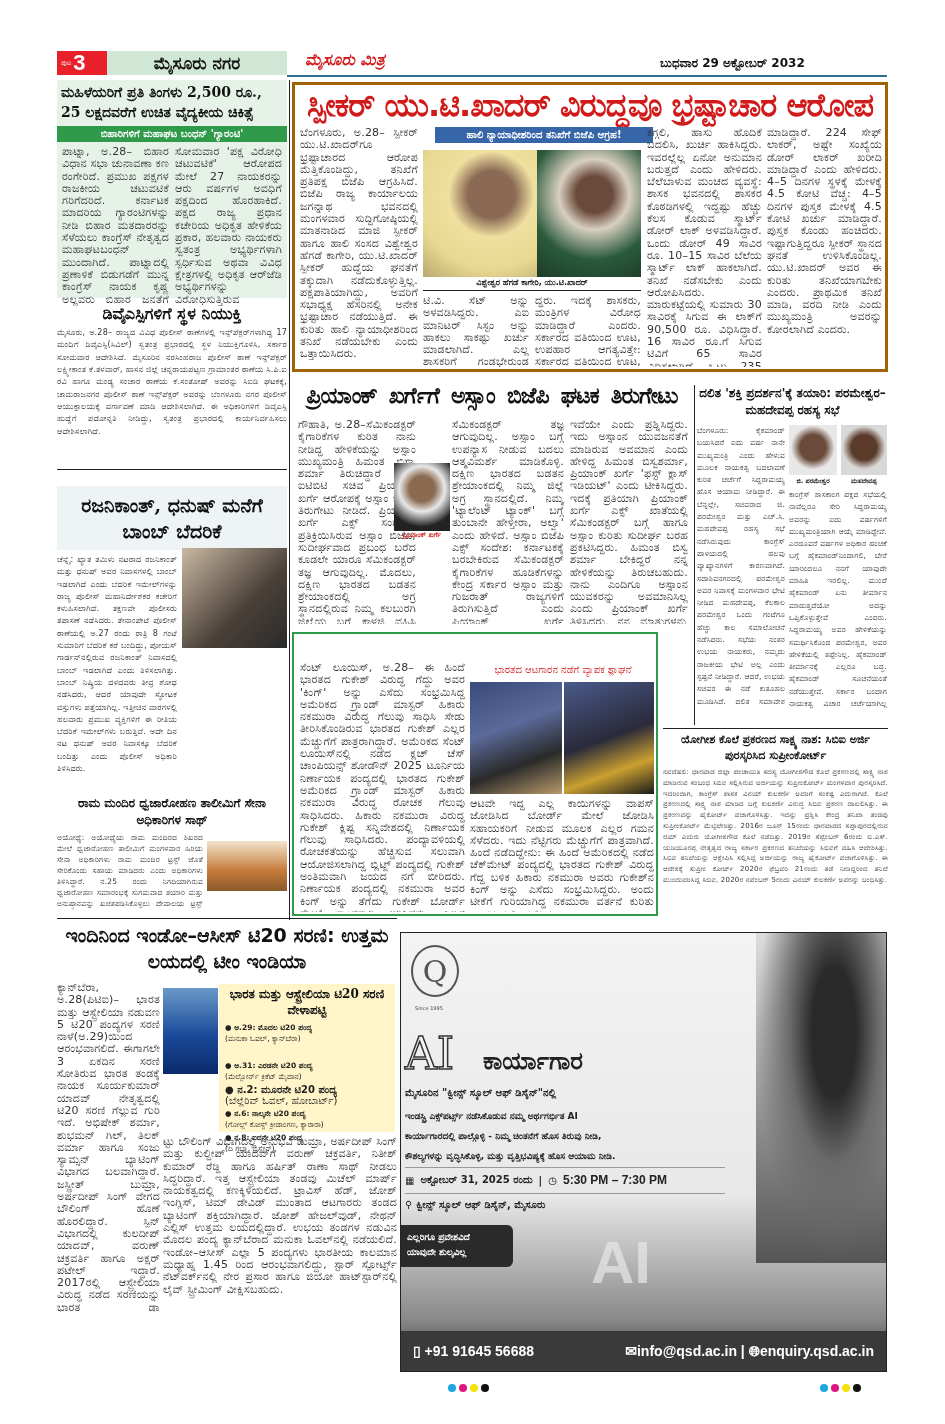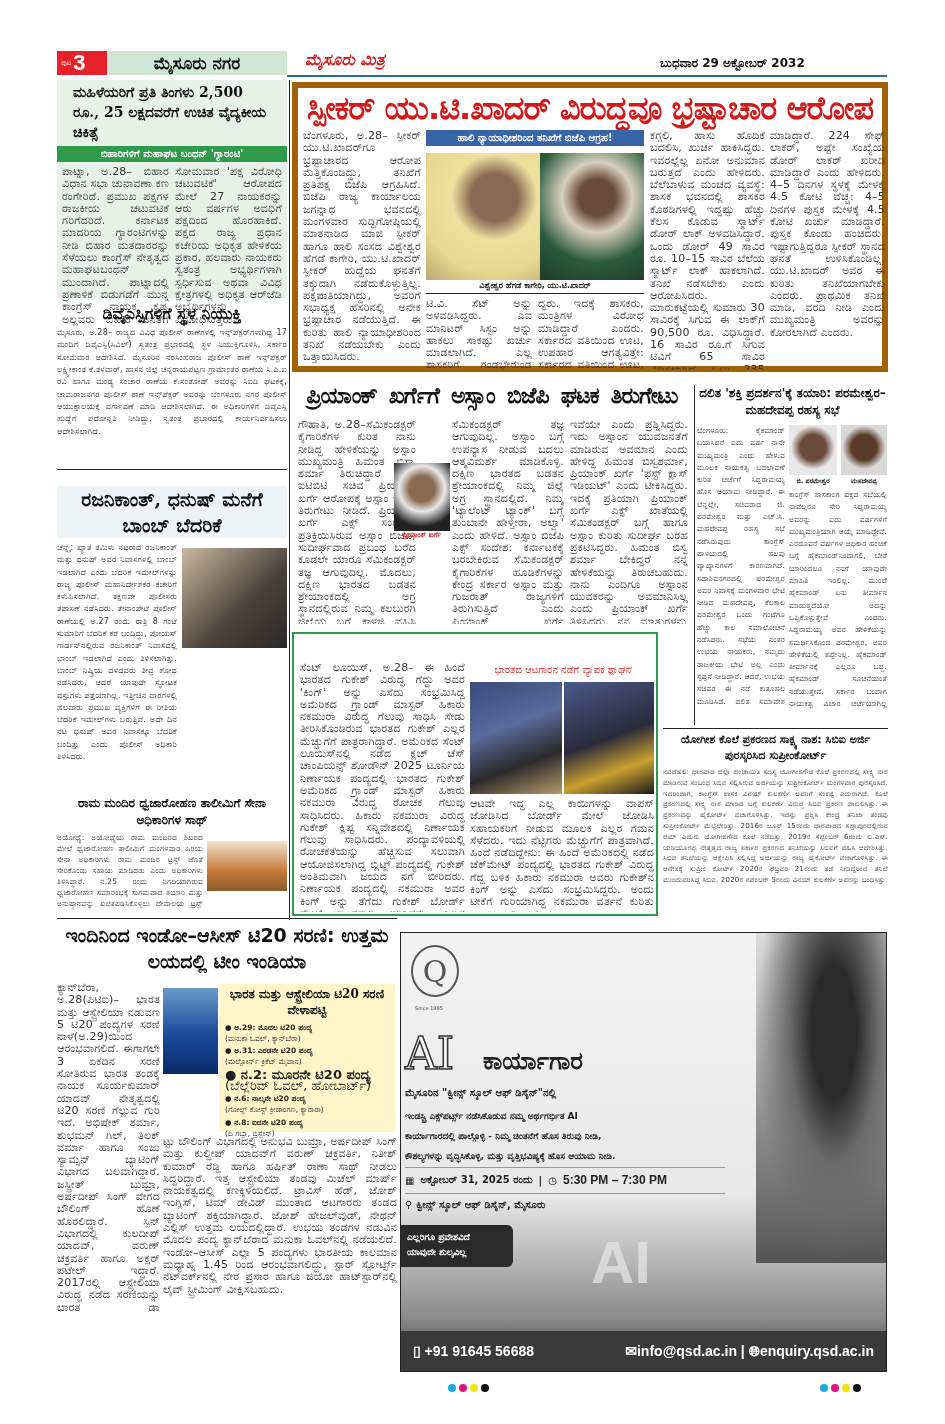--- a/index.html
+++ b/index.html
@@ -19,50 +19,50 @@
   <span style="font-size:22px;font-weight:bold;font-family:'Liberation Sans',sans-serif">3</span>
 </div>
 <div class="abs" style="left:107px;top:51px;width:180px;height:24px;background:#cfe7d4;display:flex;align-items:center;justify-content:center">
   <span style="font-size:17px;font-weight:bold;color:#111">ಮೈಸೂರು ನಗರ</span>
 </div>
 <div class="abs" style="left:305px;top:50px;font-size:16px;font-weight:bold;color:#d11a1a;font-style:italic">ಮೈಸೂರು ಮಿತ್ರ</div>
 <div class="abs" style="left:660px;top:56px;font-size:12px;color:#111;font-weight:bold">ಬುಧವಾರ 29 ಅಕ್ಟೋಬರ್ 2032</div>
 <div class="abs" style="left:287px;top:75px;width:600px;height:2px;background:#2a6f8f"></div>
 
 <div class="abs" style="left:57px;top:80px;width:230px;height:218px;background:#e6f1e8">
-  <div class="hl" style="font-size:14px;padding:2px 16px;text-align:left;line-height:20px">ಮಹಿಳೆಯರಿಗೆ ಪ್ರತಿ ತಿಂಗಳು 2,500 ರೂ., 25 ಲಕ್ಷದವರೆಗೆ ಉಚಿತ ವೈದ್ಯಕೀಯ ಚಿಕಿತ್ಸೆ</div>
+  <div class="hl" style="font-size:14px;padding:2px 4px;text-align:left;line-height:20px">ಮಹಿಳೆಯರಿಗೆ ಪ್ರತಿ ತಿಂಗಳು 2,500 ರೂ., 25 ಲಕ್ಷದವರೆಗೆ ಉಚಿತ ವೈದ್ಯಕೀಯ ಚಿಕಿತ್ಸೆ</div>
   <div style="background:#2e9a4a;color:#fff;font-size:10px;font-weight:bold;text-align:center;padding:2px 0;margin-top:2px">ಬಿಹಾರಿಗಳಿಗೆ ಮಹಾಘಟ ಬಂಧನ್ 'ಗ್ಯಾರಂಟಿ'</div>
   <div style="display:flex;gap:6px;padding:4px 5px">
     <div class="txt" style="flex:1;height:160px">ಪಾಟ್ನಾ, ಅ.28– ಬಿಹಾರ ವಿಧಾನ ಸಭಾ ಚುನಾವಣಾ ಕಣ ರಂಗೇರಿದೆ. ಪ್ರಮುಖ ಪಕ್ಷಗಳ ರಾಜಕೀಯ ಚಟುವಟಿಕೆ ಗರಿಗೆದರಿದೆ. ಕರ್ನಾಟಕ ಮಾದರಿಯ ಗ್ಯಾರಂಟಿಗಳನ್ನು ನೀಡಿ ಬಿಹಾರ ಮತದಾರರನ್ನು ಸೆಳೆಯಲು ಕಾಂಗ್ರೆಸ್ ನೇತೃತ್ವದ ಮಹಾಘಟಬಂಧನ್ ಮುಂದಾಗಿದೆ. ಪಾಟ್ನಾದಲ್ಲಿ ಪ್ರಣಾಳಿಕೆ ಬಿಡುಗಡೆಗೆ ಮುನ್ನ ಕಾಂಗ್ರೆಸ್ ನಾಯಕ ಕೃಷ್ಣ ಅಲ್ಲವರು ಬಿಹಾರ ಜನತೆಗೆ ಮಹಾ ಘಟಬಂಧನ್‌ನ ಪ್ರಮುಖ ಭರವಸೆಗಳ ಕುರಿತು ಪೋಸ್ಟ್ ಹಂಚಿಕೊಂಡಿದ್ದಾರೆ. ಮಹಿಳೆಯರಿಗೆ ಪ್ರತಿ ತಿಂಗಳು 2,500 ರೂ., 25 ಲಕ್ಷ ರೂ.ವರೆಗೆ ಉಚಿತ ವೈದ್ಯಕೀಯ ಚಿಕಿತ್ಸೆ ಭೂರಹಿತ ಕುಟುಂಬಗಳಿಗೆ ಭೂಮಿ ನೀಡಲಾಗುವುದು ಎಂದು ತಿಳಿಸಿದ್ದಾರೆ. ರಾಷ್ಟ್ರೀಯ ಜನತಾ ದಳ (ಆರ್‌ಜೆಡಿ)</div>
     <div class="txt" style="flex:1;height:160px">ಸೋಮವಾರ 'ಪಕ್ಷ ವಿರೋಧಿ ಚಟುವಟಿಕೆ' ಆರೋಪದ ಮೇಲೆ 27 ನಾಯಕರನ್ನು ಆರು ವರ್ಷಗಳ ಅವಧಿಗೆ ಪಕ್ಷದಿಂದ ಹೊರಹಾಕಿದೆ. ಪಕ್ಷದ ರಾಜ್ಯ ಪ್ರಧಾನ ಕಚೇರಿಯ ಅಧಿಕೃತ ಹೇಳಿಕೆಯ ಪ್ರಕಾರ, ಹಲವಾರು ನಾಯಕರು ಸ್ವತಂತ್ರ ಅಭ್ಯರ್ಥಿಗಳಾಗಿ ಸ್ಪರ್ಧಿಸುವ ಅಥವಾ ವಿವಿಧ ಕ್ಷೇತ್ರಗಳಲ್ಲಿ ಅಧಿಕೃತ ಆರ್‌ಜೆಡಿ ಅಭ್ಯರ್ಥಿಗಳನ್ನು ವಿರೋಧಿಸುತ್ತಿರುವ ವರದಿಗಳನ್ನು ಆಧರಿಸಿ ಈ ಕ್ರಮ ಕೈಗೊಳ್ಳಲಾಗಿದೆ. ಬಿಹಾರ ವಿಧಾನಸಭೆ ಸಾರ್ವತ್ರಿಕ ಚುನಾವಣೆಯಲ್ಲಿ ಪಕ್ಷ ವಿರೋಧಿ ನಡವಳಿಕೆ, ಚಟುವಟಿಕೆಗಳಿಗೆ ಸಂಬಂಧಿಸಿದಂತೆ ರಾಜ್ಯ ಪ್ರಧಾನ ಕಚೇರಿಗೆ ಅಧಿಕೃತ ಮಾಹಿತಿಯ ಆಧಾರದ ಮೇಲೆ ಕ್ರಮ ಕೈಗೊಳ್ಳಲಾಗಿದೆ.</div>
   </div>
 </div>
 
 <div class="abs" style="left:57px;top:302px;width:230px;height:180px">
   <div class="hl" style="font-size:16px;padding:2px 0 4px">ಡಿವೈಎಸ್ಪಿಗಳಿಗೆ ಸ್ಥಳ ನಿಯುಕ್ತಿ</div>
   <div class="txt" style="height:140px;font-size:8px">ಮೈಸೂರು, ಅ.28– ರಾಜ್ಯದ ವಿವಿಧ ಪೊಲೀಸ್ ಠಾಣೆಗಳಲ್ಲಿ ಇನ್ಸ್‌ಪೆಕ್ಟರ್‌ಗಳಾಗಿದ್ದ 17 ಮಂದಿಗೆ ಡಿವೈಎಸ್ಪಿ(ಸಿವಿಲ್) ಸ್ವತಂತ್ರ ಪ್ರಭಾರದಲ್ಲಿ ಸ್ಥಳ ನಿಯುಕ್ತಿಗೊಳಿಸಿ, ಸರ್ಕಾರ ಸೋಮವಾರ ಆದೇಶಿಸಿದೆ. ಮೈಸೂರಿನ ನರಸಿಂಹರಾಜ ಪೊಲೀಸ್ ಠಾಣೆ ಇನ್ಸ್‌ಪೆಕ್ಟರ್ ಲಕ್ಷ್ಮೀಕಾಂತ ಕೆ.ತಳವಾರ್, ಹಾಸನ ಜಿಲ್ಲೆ ಚನ್ನರಾಯಪಟ್ಟಣ ಗ್ರಾಮಾಂತರ ಠಾಣೆಯ ಸಿ.ಪಿ.ಐ ರವಿ ಹಾಗೂ ಮಂಡ್ಯ ಸಂಚಾರ ಠಾಣೆಯ ಕೆ.ಸಂತೋಷ್ ಅವರನ್ನು ಸಿಐಡಿ ಘಟಕಕ್ಕೆ, ಚಾಮರಾಜನಗರ ಪೊಲೀಸ್ ಠಾಣೆ ಇನ್ಸ್‌ಪೆಕ್ಟರ್ ಅವರನ್ನು ಬೆಂಗಳೂರು ನಗರ ಪೊಲೀಸ್ ಆಯುಕ್ತಾಲಯಕ್ಕೆ ವರ್ಗಾವಣೆ ಮಾಡಿ ಆದೇಶಿಸಲಾಗಿದೆ. ಈ ಅಧಿಕಾರಿಗಳಿಗೆ ಡಿವೈಎಸ್ಪಿ ಹುದ್ದೆಗೆ ಪದೋನ್ನತಿ ನೀಡಿದ್ದು, ಸ್ವತಂತ್ರ ಪ್ರಭಾರದಲ್ಲಿ ಕಾರ್ಯನಿರ್ವಹಿಸಲು ಆದೇಶಿಸಲಾಗಿದೆ.</div>
   <div class="rule" style="height:1px;margin-top:2px"></div>
 </div>
 
 <div class="abs" style="left:57px;top:486px;width:230px;height:300px">
-  <div class="hl" style="font-size:19px;background:#eef3f6;padding:0 4px;line-height:26px">ರಜನಿಕಾಂತ್, ಧನುಷ್ ಮನೆಗೆ ಬಾಂಬ್ ಬೆದರಿಕೆ</div>
+  <div class="hl" style="font-size:19px;background:#eef3f6;padding:6px 4px;line-height:26px">ರಜನಿಕಾಂತ್, ಧನುಷ್ ಮನೆಗೆ ಬಾಂಬ್ ಬೆದರಿಕೆ</div>
   <div class="photo" style="position:absolute;right:0;top:62px;width:105px;height:100px;background:linear-gradient(135deg,#c9b9a2,#4a4038 60%,#2a2a2a)"></div>
   <div class="txt" style="margin-top:4px;height:232px;padding-right:110px;font-size:8px">ಚೆನ್ನೈ: ಖ್ಯಾತ ತಮಿಳು ನಟರಾದ ರಜನಿಕಾಂತ್ ಮತ್ತು ಧನುಷ್ ಅವರ ನಿವಾಸಗಳಲ್ಲಿ ಬಾಂಬ್ ಇಡಲಾಗಿದೆ ಎಂದು ಬೆದರಿಕೆ ಇಮೇಲ್‌ಗಳನ್ನು ರಾಜ್ಯ ಪೊಲೀಸ್ ಮಹಾನಿರ್ದೇಶಕರ ಕಚೇರಿಗೆ ಕಳುಹಿಸಲಾಗಿದೆ. ತಕ್ಷಣವೇ ಪೊಲೀಸರು ತಪಾಸಣೆ ನಡೆಸಿದರು. ತೇನಾಂಪೇಟೆ ಪೊಲೀಸ್ ಠಾಣೆಯಲ್ಲಿ ಅ.27 ರಂದು ರಾತ್ರಿ 8 ಗಂಟೆ ಸುಮಾರಿಗೆ ಬೆದರಿಕೆ ಕರೆ ಬಂದಿದ್ದು, ಪೋಯಸ್ ಗಾರ್ಡನ್‌ನಲ್ಲಿರುವ ರಜನಿಕಾಂತ್ ನಿವಾಸದಲ್ಲಿ ಬಾಂಬ್ ಇಡಲಾಗಿದೆ ಎಂದು ತಿಳಿಸಲಾಗಿತ್ತು. ಬಾಂಬ್ ನಿಷ್ಕ್ರಿಯ ದಳದವರು ತೀವ್ರ ಶೋಧ ನಡೆಸಿದರು, ಆದರೆ ಯಾವುದೇ ಸ್ಫೋಟಕ ವಸ್ತುಗಳು ಪತ್ತೆಯಾಗಿಲ್ಲ. ಇತ್ತೀಚಿನ ವಾರಗಳಲ್ಲಿ ಹಲವಾರು ಪ್ರಮುಖ ವ್ಯಕ್ತಿಗಳಿಗೆ ಈ ರೀತಿಯ ಬೆದರಿಕೆ ಇಮೇಲ್‌ಗಳು ಬರುತ್ತಿವೆ. ಅದೇ ದಿನ ನಟ ಧನುಷ್ ಅವರ ನಿವಾಸಕ್ಕೂ ಬೆದರಿಕೆ ಬಂದಿತ್ತು ಎಂದು ಪೊಲೀಸ್ ಅಧಿಕಾರಿ ತಿಳಿಸಿದರು.</div>
 </div>
 
 <div class="abs" style="left:57px;top:795px;width:230px;height:120px">
   <div class="hl" style="font-size:12px;line-height:17px">ರಾಮ ಮಂದಿರ ಧ್ವಜಾರೋಹಣ ತಾಲೀಮಿಗೆ ಸೇನಾ ಅಧಿಕಾರಿಗಳ ಸಾಥ್</div>
   <div class="photo" style="position:absolute;right:0;top:46px;width:80px;height:50px;background:linear-gradient(180deg,#f2e4cc,#c57a3a 60%,#8a5a2a)"></div>
   <div class="txt" style="margin-top:3px;height:80px;padding-right:84px;font-size:7.5px;line-height:11px">ಅಯೋಧ್ಯೆ: ಅಯೋಧ್ಯೆಯ ರಾಮ ಮಂದಿರದ ಶಿಖರದ ಮೇಲೆ ಧ್ವಜಾರೋಹಣ ತಾಲೀಮಿಗೆ ಮಂಗಳವಾರ ಹಿರಿಯ ಸೇನಾ ಅಧಿಕಾರಿಗಳು ರಾಮ ಮಂದಿರ ಟ್ರಸ್ಟ್ ಜೊತೆ ಸೇರಿಕೊಂಡು ಸಹಾಯ ಮಾಡಿದರು ಎಂದು ಅಧಿಕಾರಿಗಳು ತಿಳಿಸಿದ್ದಾರೆ. ನ.25 ರಂದು ನಿಗದಿಯಾಗಿರುವ ಧ್ವಜಾರೋಹಣ ಸಮಾರಂಭಕ್ಕೆ ಸುಗಮವಾದ ತಯಾರಿ ಮತ್ತು ಅನುಷ್ಠಾನವನ್ನು ಖಚಿತಪಡಿಸಿಕೊಳ್ಳಲು ದೇವಾಲಯ ಟ್ರಸ್ಟ್ ಸೇನೆಯಿಂದ ಸಹಾಯ ಕೋರಿದೆ ಎಂದು ಟ್ರಸ್ಟ್ ಮೂಲಗಳು ತಿಳಿಸಿವೆ.</div>
 </div>
 
-<div class="abs" style="left:292px;top:82px;width:596px;height:290px;border:6px solid #a16207">
+<div class="abs" style="left:292px;top:82px;width:596px;height:290px;border:3px solid #a16207">
   <div class="hl" style="font-size:32px;color:#d11a1a;font-family:'DejaVu Sans',sans-serif;padding:2px 0;line-height:36px;white-space:nowrap;letter-spacing:-1px">ಸ್ಪೀಕರ್ ಯು.ಟಿ.ಖಾದರ್ ವಿರುದ್ಧವೂ ಭ್ರಷ್ಟಾಚಾರ ಆರೋಪ</div>
   <div class="txt" style="position:absolute;left:5px;top:42px;width:118px;height:240px">ಬೆಂಗಳೂರು, ಅ.28– ಸ್ಪೀಕರ್ ಯು.ಟಿ.ಖಾದರ್‌ಗೂ ಭ್ರಷ್ಟಾಚಾರದ ಆರೋಪ ಮೆತ್ತಿಕೊಂಡಿದ್ದು, ತನಿಖೆಗೆ ಪ್ರತಿಪಕ್ಷ ಬಿಜೆಪಿ ಆಗ್ರಹಿಸಿದೆ. ಬಿಜೆಪಿ ರಾಜ್ಯ ಕಾರ್ಯಾಲಯ ಜಗನ್ನಾಥ ಭವನದಲ್ಲಿ ಮಂಗಳವಾರ ಸುದ್ದಿಗೋಷ್ಠಿಯಲ್ಲಿ ಮಾತನಾಡಿದ ಮಾಜಿ ಸ್ಪೀಕರ್ ಹಾಗೂ ಹಾಲಿ ಸಂಸದ ವಿಶ್ವೇಶ್ವರ ಹೆಗಡೆ ಕಾಗೇರಿ, ಯು.ಟಿ.ಖಾದರ್ ಸ್ಪೀಕರ್ ಹುದ್ದೆಯ ಘನತೆಗೆ ತಕ್ಕುದಾಗಿ ನಡೆದುಕೊಳ್ಳುತ್ತಿಲ್ಲ. ಪಕ್ಷಪಾತಿಯಾಗಿದ್ದು, ಅವರಿಗೆ ಸಭಾಧ್ಯಕ್ಷ ಹೆಸರಿನಲ್ಲಿ ಅನೇಕ ಭ್ರಷ್ಟಾಚಾರ ನಡೆಯುತ್ತಿದೆ. ಈ ಕುರಿತು ಹಾಲಿ ನ್ಯಾಯಾಧೀಶರಿಂದ ತನಿಖೆ ನಡೆಯಬೇಕು ಎಂದು ಒತ್ತಾಯಿಸಿದರು.</div>
-  <div style="position:absolute;left:128px;top:42px;width:218px;height:16px;background:#3766a8;color:#fff;font-size:10px;font-weight:bold;display:flex;align-items:center;justify-content:center">ಹಾಲಿ ನ್ಯಾಯಾಧೀಶರಿಂದ ತನಿಖೆಗೆ ಬಿಜೆಪಿ ಆಗ್ರಹ!</div>
+  <div style="position:absolute;left:140px;top:42px;width:218px;height:16px;background:#3766a8;color:#fff;font-size:10px;font-weight:bold;display:flex;align-items:center;justify-content:center">ಹಾಲಿ ನ್ಯಾಯಾಧೀಶರಿಂದ ತನಿಖೆಗೆ ಬಿಜೆಪಿ ಆಗ್ರಹ!</div>
   <div class="photo" style="position:absolute;left:128px;top:65px;width:114px;height:127px;background:radial-gradient(circle at 60% 35%,#8a6a54 22%,#f0e0a0 40%,#e8d890 70%,#b8a870)"></div>
   <div class="photo" style="position:absolute;left:242px;top:65px;width:104px;height:127px;background:radial-gradient(circle at 55% 35%,#6a4a3a 18%,#d8cfc0 35%,#2a5a3a 65%,#1f3a2a)"></div>
   <div style="position:absolute;left:128px;top:193px;width:218px;font-size:8px;text-align:center;font-weight:bold;border-bottom:1px solid #222;padding-bottom:2px">ವಿಶ್ವೇಶ್ವರ ಹೆಗಡೆ ಕಾಗೇರಿ, ಯು.ಟಿ.ಖಾದರ್</div>
   <div class="txt" style="position:absolute;left:128px;top:210px;width:106px;height:72px">ಟಿ.ವಿ. ಸೆಟ್ ಅನ್ನು ಅಳವಡಿಸಿದ್ದರು. ಎಐ ಮಾನಿಟರ್ ಸಿಸ್ಟಂ ಅನ್ನು ಹಾಕಲು ಸಾಕಷ್ಟು ಖರ್ಚು ಮಾಡಲಾಗಿದೆ. ಎಲ್ಲ ಶಾಸಕರಿಗೆ ಗಂಡಭೇರುಂಡ ಲೋಗೋ ಇರುವ ಗಡಿಯಾರಗಳನ್ನು ಕೊಟ್ಟರು. ಮೊಗಸಾಲೆಯಲ್ಲಿ ಮಸಾಜ್ ಚಾರ್ಜರ್ ರೀತಿ ರಿಕ್ಲೈನರ್ ಚೇರ್, ಮಸಾಜ್ ಚೇರ್ ಹಾಕಿಸ</div>
   <div class="txt" style="position:absolute;left:240px;top:210px;width:106px;height:72px">ದ್ದರು. ಇದಕ್ಕೆ ಶಾಸಕರು, ಮಂತ್ರಿಗಳ ವಿರೋಧ ಮಾಡಿದ್ದಾರೆ ಎಂದರು. ಸರ್ಕಾರದ ವತಿಯಿಂದ ಊಟ, ಉಪಹಾರ ಆಗತ್ಯವಿತ್ತೇ: ಸರ್ಕಾರದ ವತಿಯಿಂದ ಊಟ, ಉಪಹಾರ ಕೊಡಲು ಸ್ಪೀಕರ್ ಆರಂಭಿಸಿದರು. ಇದು ಅಗತ್ಯವಿತ್ತೇ ಎಂದು ಪ್ರಶ್ನಿಸಿದ ವಿಶ್ವೇಶ್ವರ ಹೆಗಡೆ</div>
   <div class="txt" style="position:absolute;left:352px;top:42px;width:115px;height:240px">ಕಗ್ಗಲಿ, ಹಾಸು ಹೊದಿಕೆ ಬದಲಿಸಿ, ಖುರ್ಚಿ ಹಾಕಿಸಿದ್ದರು. ಇವರಲ್ಲೆಲ್ಲ ಏನೋ ಅನುಮಾನ ಬರುತ್ತದೆ ಎಂದು ಹೇಳಿದರು. ಬೆಲೆಬಾಳುವ ಮಂಚದ ವ್ಯವಸ್ಥೆ: ಶಾಸಕ ಭವನದಲ್ಲಿ ಶಾಸಕರ ಕೊಠಡಿಗಳಲ್ಲಿ ಇದ್ದಷ್ಟು ಹೆಚ್ಚು ಕೆಲಸ ಕೊಡುವ ಸ್ಮಾರ್ಟ್ ಡೋರ್ ಲಾಕ್ ಅಳವಡಿಸಿದ್ದಾರೆ. ಒಂದು ಡೋರ್ 49 ಸಾವಿರ ರೂ. 10–15 ಸಾವಿರ ಬೆಲೆಯ ಸ್ಮಾರ್ಟ್ ಲಾಕ್ ಹಾಕಲಾಗಿದೆ. ತನಿಖೆ ನಡೆಸಬೇಕು ಎಂದು ಆರೋಪಿಸಿದರು. ಮಾರುಕಟ್ಟೆಯಲ್ಲಿ ಸುಮಾರು 30 ಸಾವಿರಕ್ಕೆ ಸಿಗುವ ಈ ಲಾಕ್‌ಗೆ 90,500 ರೂ. ವಿಧಿಸಿದ್ದಾರೆ. 16 ಸಾವಿರ ರೂ.ಗೆ ಸಿಗುವ ಟಿವಿಗೆ 65 ಸಾವಿರ ವಿಧಿಸಲಾಗಿದೆ. ಒಟ್ಟು 235 ಟಿವಿ ಖರೀದಿಸಲಾಗಿದೆ. 123 ಸ್ಮಾರ್ಟ್ ಎನರ್ಜಿ ಸೇವರ್‌ಗಳನ್ನು ಖರೀದಿ</div>
   <div class="txt" style="position:absolute;left:472px;top:42px;width:115px;height:240px">ಮಾಡಿದ್ದಾರೆ. 224 ಸೇಫ್ ಲಾಕರ್, ಅಷ್ಟೇ ಸಂಖ್ಯೆಯ ಡೋರ್ ಲಾಕರ್ ಖರೀದಿ ಮಾಡಿದ್ದಾರೆ ಎಂದು ಹೇಳಿದರು. 4–5 ದಿನಗಳ ಸ್ಥಳಕ್ಕೆ ಮೇಳಕ್ಕೆ 4.5 ಕೋಟಿ ವೆಚ್ಚ: 4–5 ದಿನಗಳ ಪುಸ್ತಕ ಮೇಳಕ್ಕೆ 4.5 ಕೋಟಿ ಖರ್ಚು ಮಾಡಿದ್ದಾರೆ. ಪುಸ್ತಕ ಕೊಂಡು ಹಂಚಿದರು. ಇಷ್ಟಾಗುತ್ತಿದ್ದರೂ ಸ್ಪೀಕರ್ ಸ್ಥಾನದ ಘನತೆ ಉಳಿಸಿಕೊಂಡಿಲ್ಲ. ಯು.ಟಿ.ಖಾದರ್ ಅವರ ಈ ಕುರಿತು ತನಿಖೆಯಾಗಬೇಕು ಎಂದರು. ಪ್ರಾಥಮಿಕ ತನಿಖೆ ಮಾಡಿ, ವರದಿ ನೀಡಿ ಎಂದು ಮುಖ್ಯಮಂತ್ರಿ ಅವರನ್ನು ಕೋರಲಾಗಿದೆ ಎಂದರು.</div>
 </div>
 
 <div class="abs" style="left:292px;top:385px;width:400px;height:245px">
@@ -97,29 +97,29 @@
   <div class="txt" style="margin-top:3px;height:150px;font-size:7px;line-height:10.8px">ನವದೆಹಲಿ: ಧಾರವಾಡ ಜಿಲ್ಲಾ ಪಂಚಾಯಿತಿ ಸದಸ್ಯ ಯೋಗೀಶಗೌಡ ಕೊಲೆ ಪ್ರಕರಣದಲ್ಲಿ ಸಾಕ್ಷ್ಯ ನಾಶ ಮಾಡಿರುವ ಸಂಬಂಧ ಸಿಬಿಐ ಸಲ್ಲಿಸಿರುವ ಅರ್ಜಿಯನ್ನು ಸುಪ್ರೀಂಕೋರ್ಟ್ ಮಂಗಳವಾರ ಪುರಸ್ಕರಿಸಿದೆ. ಇದರಿಂದಾಗಿ, ಕಾಂಗ್ರೆಸ್ ಶಾಸಕ ವಿನಯ್ ಕುಲಕರ್ಣಿ ಅವರಿಗೆ ಸಂಕಷ್ಟ ಎದುರಾಗಿದೆ. ಕೊಲೆ ಪ್ರಕರಣದಲ್ಲಿ ಸಾಕ್ಷ್ಯ ನಾಶ ಮಾಡಿದ ಬಗ್ಗೆ ಕುಲಕರ್ಣಿ ವಿರುದ್ಧ ಸಿಬಿಐ ಪ್ರಕರಣ ದಾಖಲಿಸಿತ್ತು. ಈ ಪ್ರಕರಣವನ್ನು ಹೈಕೋರ್ಟ್ ವಜಾಗೊಳಿಸಿತ್ತು. ಇದನ್ನು ಪ್ರಶ್ನಿಸಿ ಕೇಂದ್ರ ತನಿಖಾ ತಂಡವು ಸುಪ್ರೀಂಕೋರ್ಟ್ ಮೆಟ್ಟಿಲೇರಿತ್ತು. 2016ರ ಜೂನ್ 15ರಂದು ಧಾರವಾಡದ ಸಪ್ತಾಪುರದಲ್ಲಿರುವ ಜಿಮ್ ಎದುರು ಯೋಗೀಶಗೌಡ ಕೊಲೆ ನಡೆದಿತ್ತು. 2019ರ ಸೆಪ್ಟೆಂಬರ್ 6ರಂದು ಬಿ.ಎಸ್. ಯಡಿಯೂರಪ್ಪ ನೇತೃತ್ವದ ರಾಜ್ಯ ಸರ್ಕಾರ ಪ್ರಕರಣದ ತನಿಖೆಯನ್ನು ಸಿಬಿಐಗೆ ವಹಿಸಿ ಆದೇಶಿಸಿತ್ತು. ಸಿಬಿಐ ತನಿಖೆಯನ್ನು ಆಕ್ಷೇಪಿಸಿ ಸಲ್ಲಿಸಿದ್ದ ಅರ್ಜಿಯನ್ನು ರಾಜ್ಯ ಹೈಕೋರ್ಟ್ ವಜಾಗೊಳಿಸಿತ್ತು. ಈ ಆದೇಶಕ್ಕೆ ಸುಪ್ರೀಂ ಕೋರ್ಟ್ 2020ರ ಫೆಬ್ರವರಿ 21ರಂದು ತಡೆ ನೀಡಿದ್ದರಿಂದ ತನಿಖೆ ಮುಂದುವರಿಸಿದ್ದ ಸಿಬಿಐ, 2020ರ ನವೆಂಬರ್ 5ರಂದು ವಿನಯ್ ಕುಲಕರ್ಣಿ ಅವರನ್ನು ಬಂಧಿಸಿತ್ತು.</div>
 </div>
 
 <div class="abs" style="left:57px;top:922px;width:340px;height:400px">
   <div class="hl" style="font-size:19px;line-height:26px;font-family:'DejaVu Sans',sans-serif">ಇಂದಿನಿಂದ ಇಂಡೋ–ಆಸೀಸ್ ಟಿ20 ಸರಣಿ: ಉತ್ತಮ ಲಯದಲ್ಲಿ ಟೀಂ ಇಂಡಿಯಾ</div>
   <div class="txt" style="position:absolute;left:0;top:60px;width:103px;height:330px">ಕ್ಯಾನ್‌ಬೆರಾ, ಅ.28(ಪಿಟಿಐ)– ಭಾರತ ಮತ್ತು ಆಸ್ಟ್ರೇಲಿಯಾ ನಡುವಣ 5 ಟಿ20 ಪಂದ್ಯಗಳ ಸರಣಿ ನಾಳೆ(ಅ.29)ಯಿಂದ ಆರಂಭವಾಗಲಿದೆ. ಈಗಾಗಲೇ 3 ಏಕದಿನ ಸರಣಿ ಸೋತಿರುವ ಭಾರತ ತಂಡಕ್ಕೆ ನಾಯಕ ಸೂರ್ಯಕುಮಾರ್ ಯಾದವ್ ನೇತೃತ್ವದಲ್ಲಿ ಟಿ20 ಸರಣಿ ಗೆಲ್ಲುವ ಗುರಿ ಇದೆ. ಅಭಿಷೇಕ್ ಶರ್ಮಾ, ಶುಭಮನ್ ಗಿಲ್, ತಿಲಕ್ ವರ್ಮಾ ಹಾಗೂ ಸಂಜು ಸ್ಯಾಮ್ಸನ್ ಬ್ಯಾಟಿಂಗ್ ವಿಭಾಗದ ಬಲವಾಗಿದ್ದಾರೆ. ಜಸ್ಪ್ರೀತ್ ಬುಮ್ರಾ, ಅರ್ಷದೀಪ್ ಸಿಂಗ್ ವೇಗದ ಬೌಲಿಂಗ್ ಹೊಣೆ ಹೊರಲಿದ್ದಾರೆ. ಸ್ಪಿನ್ ವಿಭಾಗದಲ್ಲಿ ಕುಲದೀಪ್ ಯಾದವ್, ವರುಣ್ ಚಕ್ರವರ್ತಿ ಹಾಗೂ ಅಕ್ಷರ್ ಪಟೇಲ್ ಇದ್ದಾರೆ. 2017ರಲ್ಲಿ ಆಸ್ಟ್ರೇಲಿಯಾ ವಿರುದ್ಧ ನಡೆದ ಸರಣಿಯನ್ನು ಭಾರತ ಡ್ರಾ ಮಾಡಿಕೊಂಡಿತ್ತು. 2020ರಲ್ಲಿ ಭಾರತ ಸರಣಿ ಗೆದ್ದಿತ್ತು. ಉಭಯ ತಂಡಗಳು ಈವರೆಗೆ 32 ಟಿ20 ಪಂದ್ಯಗಳಲ್ಲಿ ಮುಖಾಮುಖಿಯಾಗಿದ್ದು, ಭಾರತ 20 ಪಂದ್ಯಗಳಲ್ಲಿ ಗೆಲುವು ಸಾಧಿಸಿದೆ.</div>
   <div class="photo" style="position:absolute;left:106px;top:66px;width:55px;height:86px;background:linear-gradient(180deg,#6a9ac8,#1a4a9a 55%,#0a2a6a)"></div>
   <div style="position:absolute;left:162px;top:62px;width:176px;height:148px;background:#fff5c8">
     <div class="hl" style="font-size:12px;line-height:16px;padding:2px 4px">ಭಾರತ ಮತ್ತು ಆಸ್ಟ್ರೇಲಿಯಾ ಟಿ20 ಸರಣಿ ವೇಳಾಪಟ್ಟಿ</div>
     <div id="schedule-list" style="padding:2px 6px">
-        <div style="font-size: 7.5px; line-height: 11px; color: rgb(34, 34, 34); margin-bottom: 1px;">
+        <div style="font-size: 7.5px; line-height: 11px; color: rgb(34, 34, 34); margin-bottom: 16px;">
           <div style="font-weight: bold;">● ಅ.29: ಮೊದಲ ಟಿ20 ಪಂದ್ಯ</div>
           <div>(ಮನುಕಾ ಓವಲ್, ಕ್ಯಾನ್‌ಬೆರಾ)</div>
         </div>
         <div style="font-size: 7.5px; line-height: 11px; color: rgb(34, 34, 34); margin-bottom: 2px;">
           <div style="font-weight: bold;">● ಅ.31: ಎರಡನೇ ಟಿ20 ಪಂದ್ಯ</div>
           <div>(ಮೆಲ್ಬೋರ್ನ್ ಕ್ರಿಕೆಟ್ ಮೈದಾನ)</div>
         </div>
-        <div style="font-size: 13px; line-height: 11px; color: rgb(34, 34, 34); margin-bottom: 2px;">
+        <div style="font-size: 10px; line-height: 11px; color: rgb(34, 34, 34); margin-bottom: 2px;">
           <div style="font-weight: bold;">● ನ.2: ಮೂರನೇ ಟಿ20 ಪಂದ್ಯ</div>
           <div>(ಬೆಲ್ಲೆರಿವ್ ಓವಲ್, ಹೋಬಾರ್ಟ್)</div>
         </div>
         <div style="font-size: 7.5px; line-height: 11px; color: rgb(34, 34, 34); margin-bottom: 2px;">
           <div style="font-weight: bold;">● ನ.6: ನಾಲ್ಕನೇ ಟಿ20 ಪಂದ್ಯ</div>
           <div>(ಗೋಲ್ಡ್ ಕೋಸ್ಟ್ ಕ್ರೀಡಾಂಗಣ, ಕ್ಯಾರಾರಾ)</div>
         </div>
         <div style="font-size: 7.5px; line-height: 11px; color: rgb(34, 34, 34); margin-bottom: 2px;">
           <div style="font-weight: bold;">● ನ.8: ಐದನೇ ಟಿ20 ಪಂದ್ಯ</div>
           <div>(ದಿ ಗಬ್ಬಾ, ಬ್ರಿಸ್ಬೇನ್)</div>

